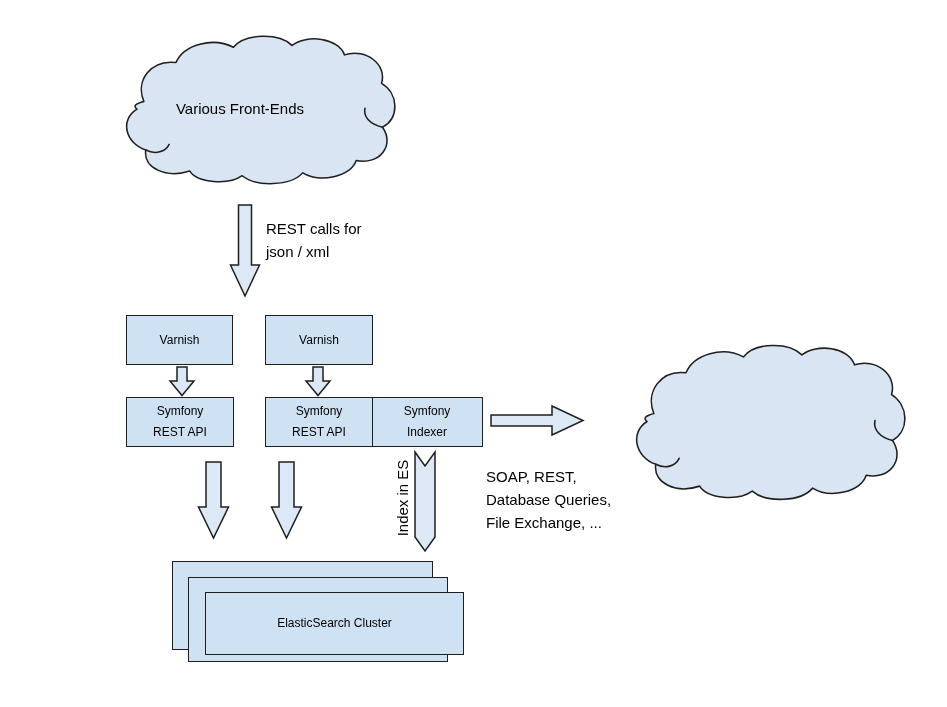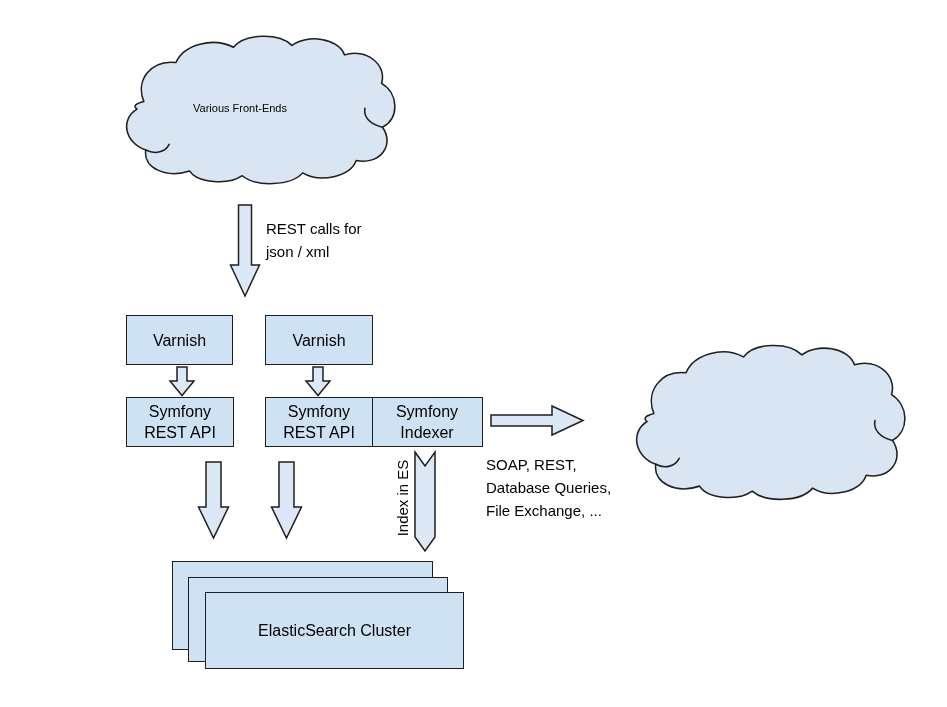--- a/index.html
+++ b/index.html
@@ -26,21 +26,21 @@
   }
   .box {
     position: absolute;
     box-sizing: border-box;
     background: var(--box_fill);
     border: 1.5px solid var(--stroke);
     display: flex;
     align-items: center;
     justify-content: center;
     text-align: center;
-    font-size: 16px;
+    font-size: 12px;
     line-height: 21px;
     white-space: pre-line;
     color: var(--text);
   }
   .cloud-svg { position: absolute; overflow: visible; }
   .cloud-path {
     fill: var(--cloud_fill);
     stroke: var(--stroke);
     stroke-width: 1.6;
     stroke-linejoin: round;
@@ -51,21 +51,21 @@
     stroke-width: 1.6;
     stroke-linecap: round;
   }
   .cloud-label {
     position: absolute;
     box-sizing: border-box;
     display: flex;
     align-items: center;
     justify-content: center;
     text-align: center;
-    font-size: 11px;
+    font-size: 15px;
     line-height: 21px;
     white-space: pre-line;
     color: var(--text);
   }
   .arrow { position: absolute; overflow: visible; }
   .arrow path {
     fill: var(--arrow_fill);
     stroke: var(--stroke);
     stroke-width: 1.5;
     stroke-linejoin: miter;
@@ -115,21 +115,21 @@
   <div class="box" style="left:126px; top:397px; width:108px; height:50px">Symfony
 REST API</div>
   <div class="box" style="left:265px; top:397px; width:108px; height:50px">Symfony
 REST API</div>
   <div class="box" style="left:371.5px; top:397px; width:111px; height:50px">Symfony
 Indexer</div>
 
   <svg class="arrow" style="left:490px; top:403px; width:95px; height:35px" viewBox="0 0 95 35">
     <path d="M1,12 L62,12 L62,3 L93,17.5 L62,32 L62,23 L1,23 Z"></path>
   </svg>
-  <div class="annotation" style="left:486px; top:453px">SOAP, REST,
+  <div class="annotation" style="left:486px; top:465px">SOAP, REST,
 Database Queries,
 File Exchange, ...</div>
 
   <svg class="cloud-svg" style="left:610px; top:342px; width:302px; height:164px" viewBox="0 0 310 165" preserveAspectRatio="none">
     <path class="cloud-path" d="M 45,72 C 36,50 52,28 78,31 C 86,12 116,4 137,15 C 149,0 184,0 197,13 C 212,1 245,5 251,23 C 273,16 295,33 289,53 C 306,63 308,89 290,99 C 303,118 287,139 263,134 C 257,151 226,158 208,147 C 196,161 160,162 146,150 C 132,160 100,158 92,145 C 68,153 44,142 47,123 C 26,116 20,91 38,80 C 33,76 38,74 45,72 Z"></path>
     <path class="cloud-detail" d="M 47,123 C 57,128 67,125 71,117"></path>
     <path class="cloud-detail" d="M 290,99 C 277,96 270,88 272,79"></path>
   </svg>
 
   <svg class="arrow" style="left:197px; top:461px; width:33px; height:79px" viewBox="0 0 33 79">
@@ -139,15 +139,15 @@
     <path d="M9,1 L24,1 L24,46 L31.5,46 L16.5,77 L1.5,46 L9,46 Z"></path>
   </svg>
 
   <svg class="arrow" style="left:414px; top:451px; width:22px; height:102px" viewBox="0 0 22 102">
     <path d="M1,1 L11,15 L21,1 L21,86 L11,100 L1,86 Z"></path>
   </svg>
   <div class="annotation rotated" style="left:343px; top:490px; width:120px; height:16px">Index in ES</div>
 
   <div class="box" style="left:172px; top:561px; width:261px; height:89px"></div>
   <div class="box" style="left:188px; top:577px; width:260px; height:85px"></div>
-  <div class="box" style="left:205px; top:592px; width:259px; height:77px">ElasticSearch Cluster</div>
+  <div class="box" style="left:205px; top:592px; width:259px; height:63px">ElasticSearch Cluster</div>
 
 </div>
 
 </body></html>

